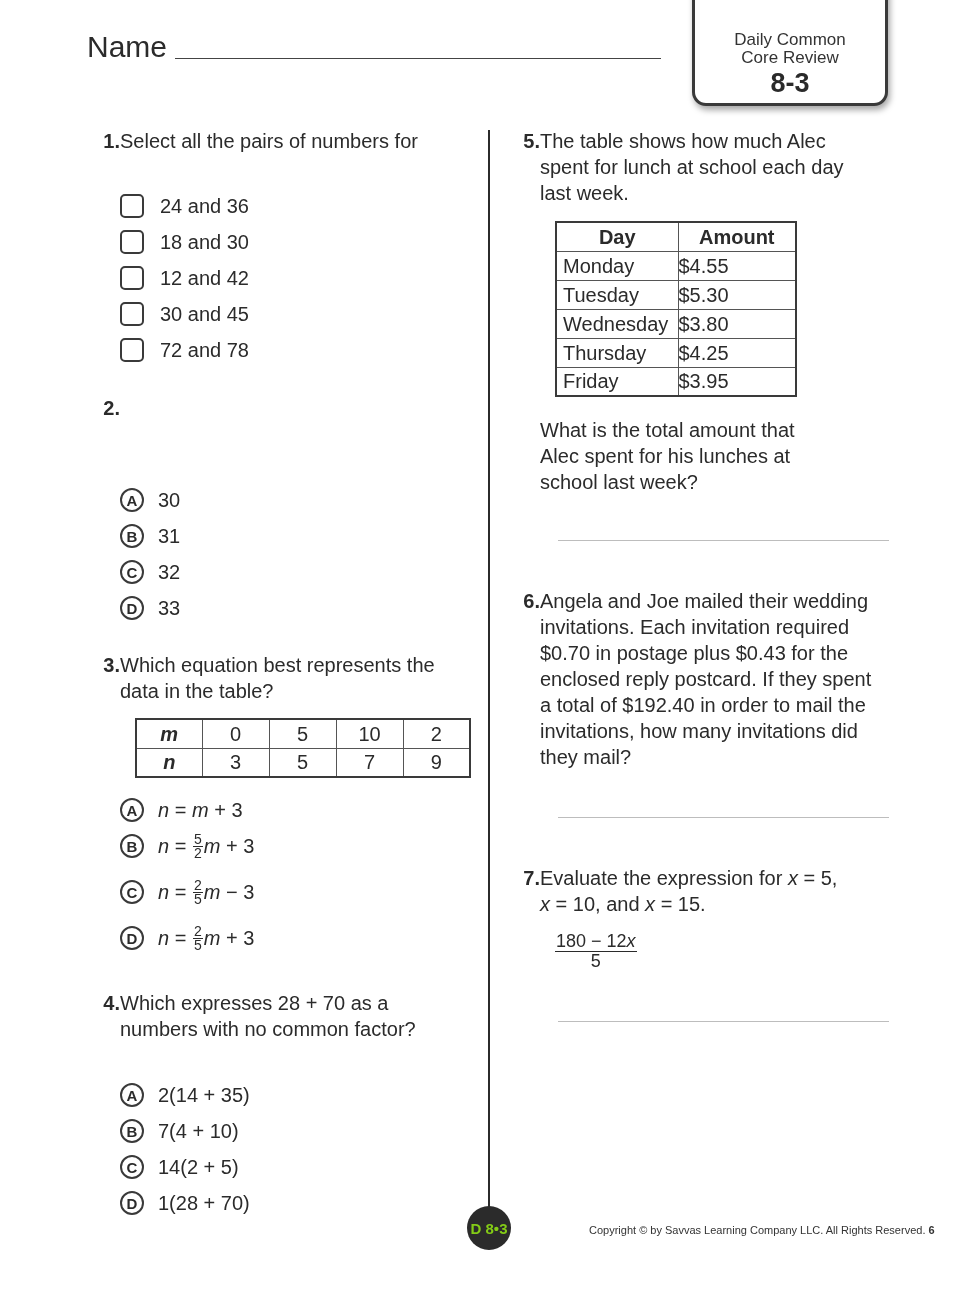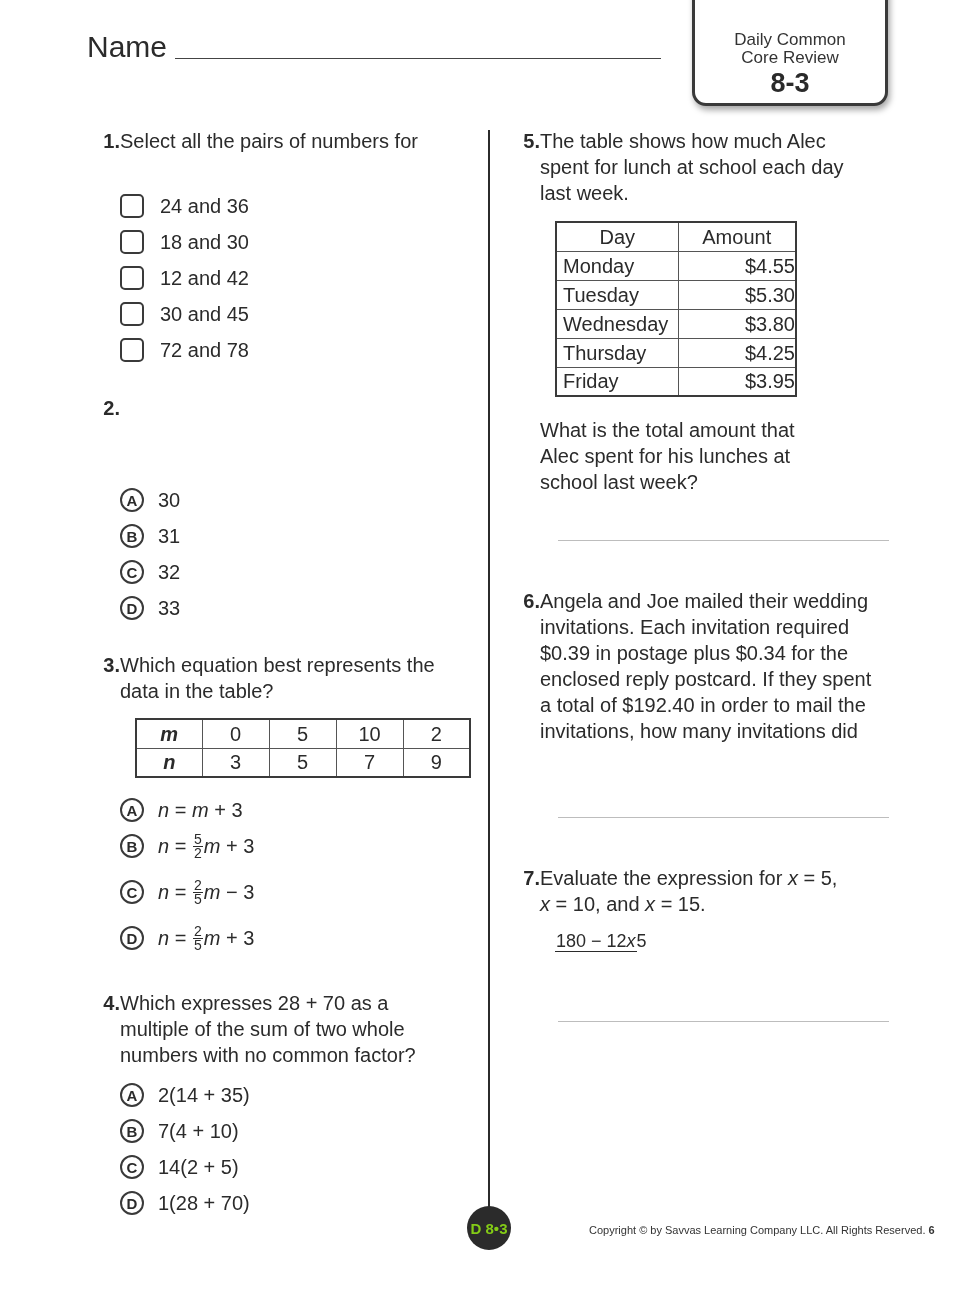--- a/index.html
+++ b/index.html
@@ -33,27 +33,27 @@
   .frac { display: inline-flex; flex-direction: column; align-items: center; vertical-align: middle; font-size: 14px; line-height: 13px; margin: 0 1px; }
   .frac .top { border-bottom: 1px solid #2b2b2b; padding: 0 1px; }
 
   table { border-collapse: collapse; }
   .mn-table { position: absolute; left: 34px; top: 80px; border: 2px solid #3a3a3a; }
   .mn-table td { border: 1.5px solid #555; height: 29px; text-align: center; font-size: 20px; width: 67px; }
   .mn-table td.hd { font-weight: bold; font-style: italic; width: 66px; }
 
   .lunch-table { position: absolute; left: 34px; top: 100px; border: 2px solid #3a3a3a; }
   .lunch-table th, .lunch-table td { border: 1.5px solid #555; height: 29px; font-size: 20px; }
-  .lunch-table th { font-weight: normal; text-align: center; }
+  .lunch-table th { font-weight: bold; text-align: center; }
   .lunch-table td.day { text-align: left; padding-left: 6px; width: 122px; }
-  .lunch-table td.amt { text-align: right; width: 118px; }
+  .lunch-table td.amt { text-align: left; width: 118px; }
 
   .answer-line { position: absolute; left: 558px; width: 331px; border-top: 1.5px solid #bdbdbd; }
 
-  .expr { position: absolute; left: 34px; top: 80px; display: inline-flex; flex-direction: row; align-items: flex-start; font-size: 18px; line-height: 19px; }
+  .expr { position: absolute; left: 34px; top: 80px; display: inline-flex; flex-direction: column; align-items: center; font-size: 18px; line-height: 19px; }
   .expr .top { border-bottom: 1px solid #2b2b2b; padding: 0 1px; }
 
   .page-badge { position: absolute; left: 467px; top: 1206px; width: 44px; height: 44px; border-radius: 50%; background: #2b2b2b; color: #84cc16; font-size: 15px; font-weight: bold; display: flex; align-items: center; justify-content: center; }
   .copyright { position: absolute; left: 589px; top: 1224px; font-size: 11px; color: #333; white-space: nowrap; }
   .copyright b { margin-left: 3px; }
 </style>
 </head>
 <body>
 
 <div class="name-label">Name</div>
@@ -177,21 +177,20 @@
       </span>
       <span class="i">m</span>
       <span style="white-space:pre"> + 3</span>
   </div>
 </div>
 
 <div class="q" style="left:86px; top:990px; width:400px; height:230px;">
   <span class="num">4.</span>
   <div class="text">
     <div>Which expresses 28 + 70 as a</div>
-    <div>multiple of the sum of two whole</div>
     <div>numbers with no common factor?</div>
   </div>
   <div class="opt" style="top:92px;">
     <span class="bubble">A</span>
     <span>2(14 + 35)</span>
   </div>
   <div class="opt" style="top:128px;">
     <span class="bubble">B</span>
     <span>7(4 + 10)</span>
   </div>
@@ -246,24 +245,25 @@
     <div>school last week?</div>
   </div>
 </div>
 <div class="answer-line" style="top:540px;"></div>
 
 <div class="q" style="left:506px; top:588px; width:390px; height:190px;">
   <span class="num">6.</span>
   <div class="text">
     <div>Angela and Joe mailed their wedding</div>
     <div>invitations. Each invitation required</div>
-    <div>$0.39 in postage plus $0.34 for the</div>
+    <div>$0.70 in postage plus $0.43 for the</div>
     <div>enclosed reply postcard. If they spent</div>
     <div>a total of $192.40 in order to mail the</div>
     <div>invitations, how many invitations did</div>
+    <div>they mail?</div>
   </div>
 </div>
 <div class="answer-line" style="top:817px;"></div>
 
 <div class="q" style="left:506px; top:865px; width:390px; height:110px;">
   <span class="num">7.</span>
   <div class="text">
     <div><span style="white-space:pre">Evaluate the expression for </span><span class="i">x</span><span style="white-space:pre"> = 5,</span></div>
     <div><span class="i">x</span><span style="white-space:pre"> = 10, and </span><span class="i">x</span><span style="white-space:pre"> = 15.</span></div>
   </div>

